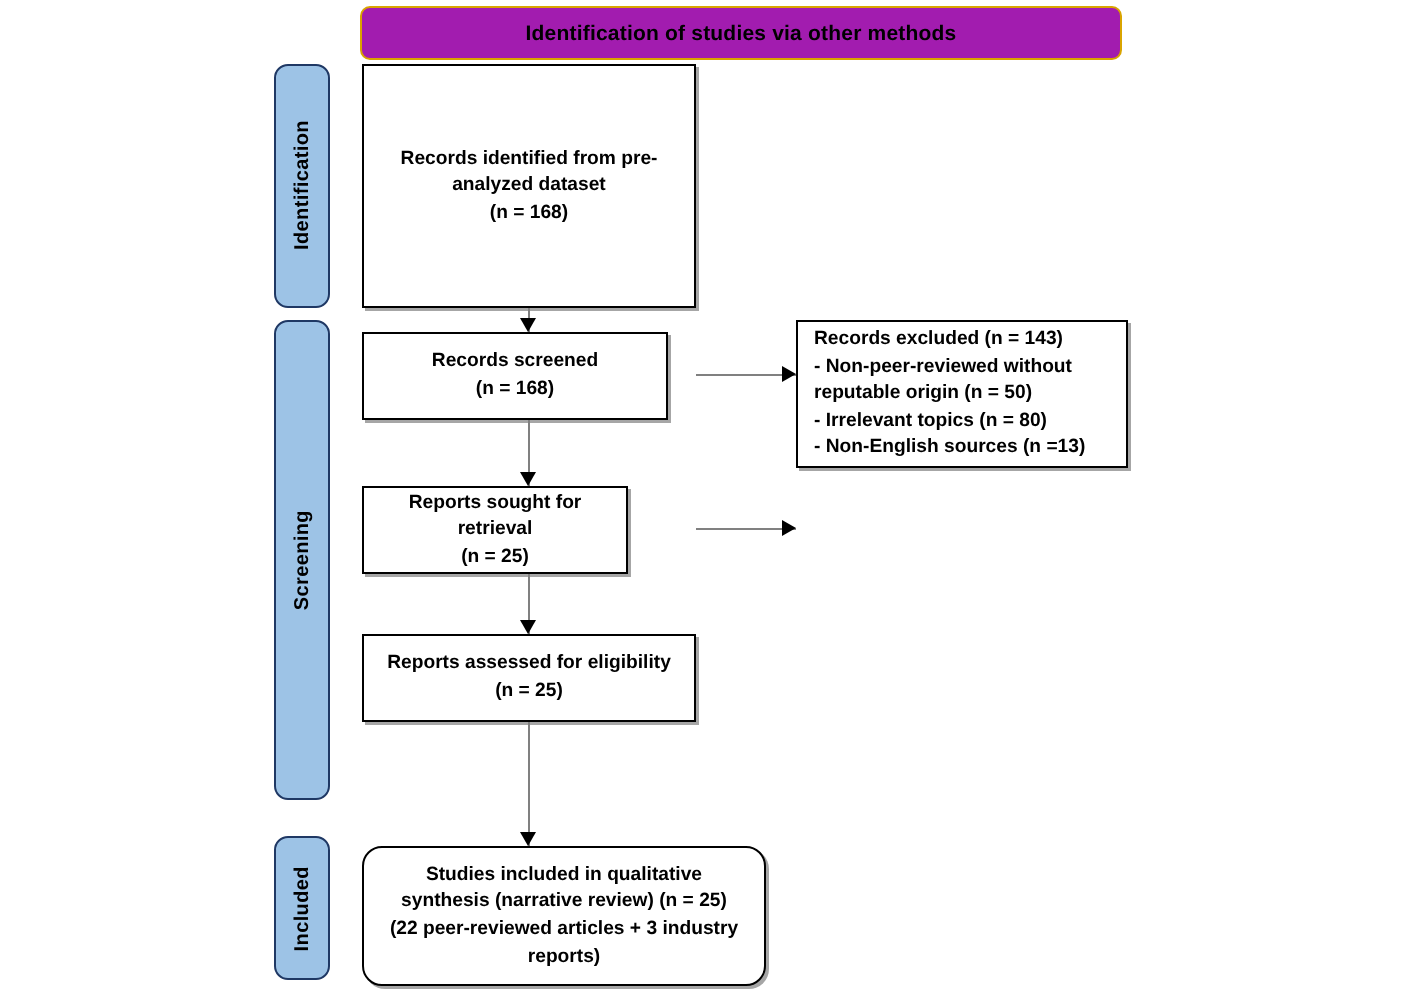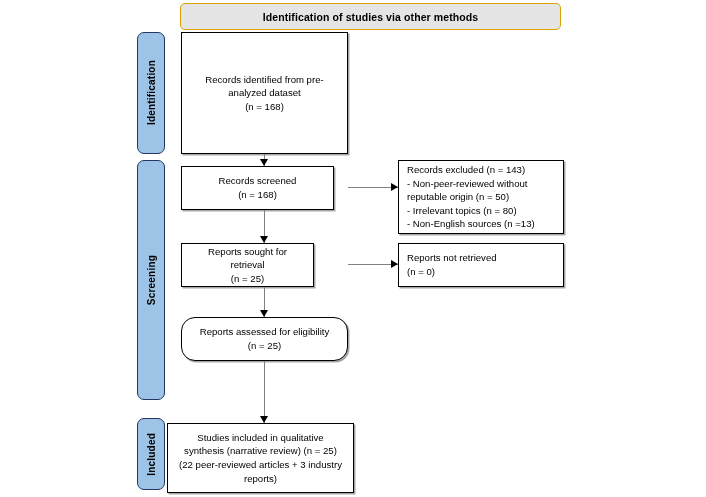--- a/index.html
+++ b/index.html
@@ -22,21 +22,21 @@
     height: 497px;
   }
 
   
   .banner {
     position: absolute;
     left: 180px;
     top: 3px;
     width: 381px;
     height: 27px;
-    background: #e5e5e5;
+    background: #a21caf;
     border: 1px solid #D9A400;
     border-radius: 5px;
     box-sizing: border-box;
     display: flex;
     align-items: center;
     justify-content: center;
     font-size: 10.5px;
     font-weight: bold;
     color: #000000;
     letter-spacing: 0.1px;
@@ -73,31 +73,32 @@
     position: absolute;
     background: #ffffff;
     border: 1.3px solid #000000;
     box-sizing: border-box;
     display: flex;
     align-items: center;
     font-size: 9.6px;
     line-height: 1.42;
     color: #000000;
     box-shadow: 1.5px 1.5px 0 rgba(0,0,0,0.35);
+    font-weight: bold;
   }
   .box .txt { width: 100%; padding: 0 8px; }
   .box.center .txt { text-align: center; }
   .box.left   .txt { text-align: left; }
 
   
   #box-records-identified { left: 181px; top: 32px;  width: 167px; height: 122px; }
   #box-records-screened   { left: 181px; top: 166px; width: 153px; height: 44px;  }
   #box-reports-sought     { left: 181px; top: 243px; width: 133px; height: 44px;  }
-  #box-reports-assessed   { left: 181px; top: 317px; width: 167px; height: 44px; border-radius: 14px;  }
-  #box-studies-included   { left: 167px; top: 423px; width: 187px; height: 70px;  }
+  #box-reports-assessed   { left: 181px; top: 317px; width: 167px; height: 44px;  }
+  #box-studies-included   { left: 181px; top: 423px; width: 202px; height: 70px; border-radius: 10px;  }
 
   
   #box-records-excluded   { left: 398px; top: 160px; width: 166px; height: 74px;  align-items: center; }
   #box-reports-not-retrieved { left: 398px; top: 243px; width: 166px; height: 44px; }
 
   
   .vline {
     position: absolute;
     width: 1.3px;
     background: #808080;
@@ -176,23 +177,20 @@
   </div>
 
   <div class="box center" id="box-studies-included">
     <div class="txt">Studies included in qualitative synthesis (narrative review) (n = 25)<br>(22 peer-reviewed articles + 3 industry reports)</div>
   </div>
 
   <div class="box left" id="box-records-excluded">
     <div class="txt">Records excluded (n = 143)<br>- Non-peer-reviewed without reputable origin (n = 50)<br>- Irrelevant topics (n = 80)<br>- Non-English sources (n =13)</div>
   </div>
 
-  <div class="box left" id="box-reports-not-retrieved">
-    <div class="txt">Reports not retrieved<br>(n = 0)</div>
-  </div>
 
   <div class="vline" id="conn-v1"></div>
   <div class="arrow-down" id="conn-v1-head"></div>
 
   <div class="vline" id="conn-v2"></div>
   <div class="arrow-down" id="conn-v2-head"></div>
 
   <div class="vline" id="conn-v3"></div>
   <div class="arrow-down" id="conn-v3-head"></div>
 

